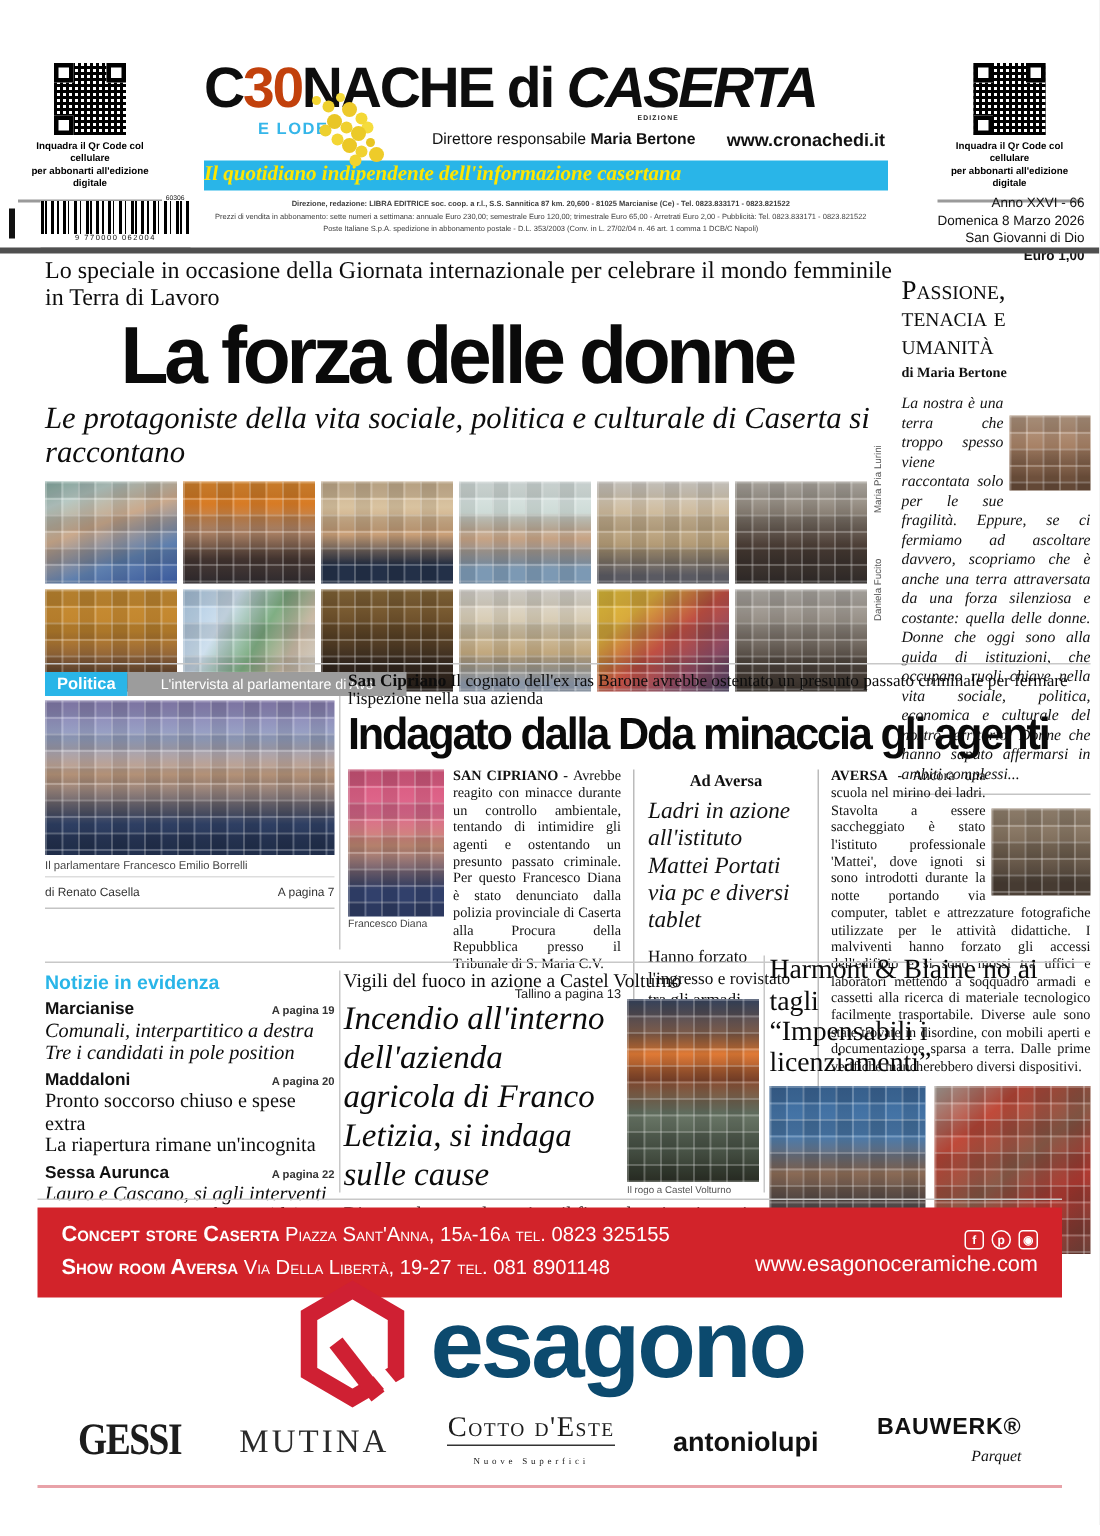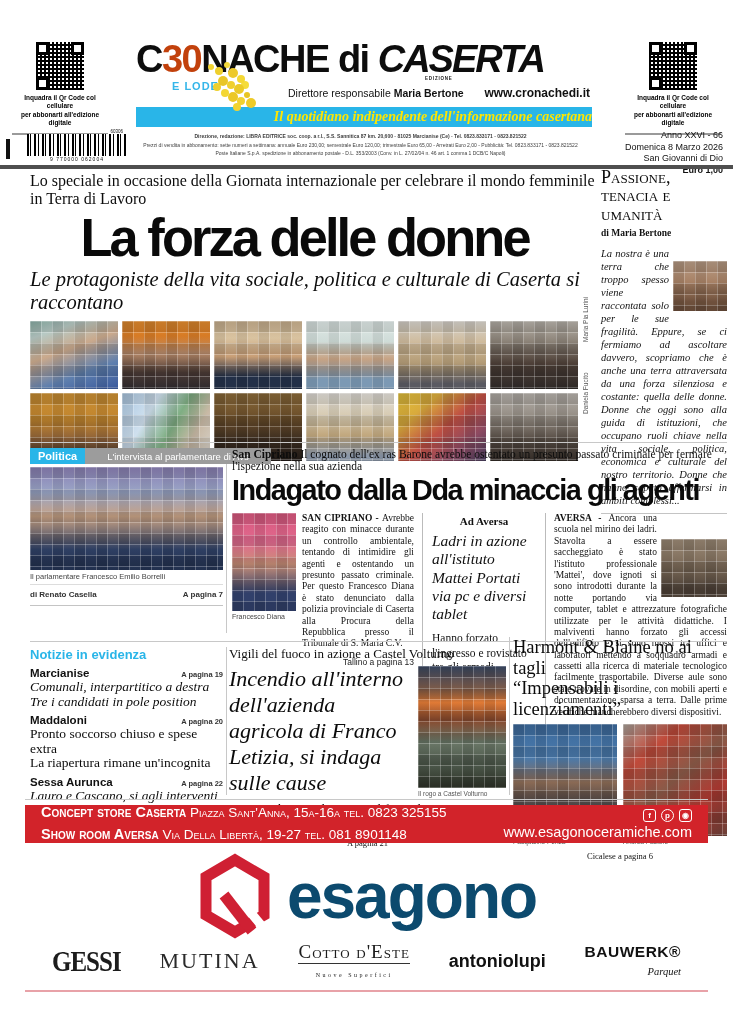--- a/index.html
+++ b/index.html
@@ -58,21 +58,21 @@
   .edz{position:absolute;left:289px;top:36px;font-size:4.5px;letter-spacing:.8px;color:#222;font-weight:bold;}
   .mimosa{position:absolute;left:72px;top:24px;width:6px;height:6px;border-radius:50%;background:#f2d431;z-index:3;
     box-shadow:8px 4px 0 1px #eecf2d,16px -2px 0 #f4da3a,22px 6px 0 2px #edc92a,30px 12px 0 1px #f4d835,
       12px 14px 0 2px #e9c626,20px 18px 0 1px #f0d02e,28px 22px 0 2px #ebca28,14px 26px 0 1px #f3d634,
       22px 30px 0 2px #ecc825,30px 34px 0 1px #f1d231,36px 28px 0 #e8c522,34px 18px 0 1px #f5dc3c,
       40px 36px 0 2px #eecb29,26px 40px 0 1px #f2d430,6px 20px 0 1px #edd02f;}
   .dirline{position:absolute;left:152px;top:47px;font-size:10.5px;color:#111;white-space:nowrap;}
   .dirline b{font-weight:bold;}
   .site{position:absolute;right:2px;top:46px;font-weight:bold;font-size:12px;}
   .banner{position:absolute;left:0;right:0;top:67px;height:20px;background:#29b5e8;
-          color:#ffe600;text-align:right;line-height:20px;font-size:14px;font-weight:bold;font-style:italic;
+          color:#ffe600;text-align:left;line-height:20px;font-size:14px;font-weight:bold;font-style:italic;
           font-family:"Liberation Serif",serif;}
 
   
   .spinebar{position:absolute;left:6px;top:139px;width:4px;height:20px;background:#111;}
   .barcode{position:absolute;left:27px;top:134px;width:100px;text-align:center;}
   .bars{height:22px;background:repeating-linear-gradient(90deg,#000 0 2px,#fff 2px 3px,#000 3px 4px,#fff 4px 7px,#000 7px 9px,#fff 9px 11px,#000 11px 12px,#fff 12px 15px);}
   .bcd{font-size:5px;letter-spacing:1px;color:#111;}
   .bcaddon{position:absolute;right:4px;top:-5px;font-size:4.5px;color:#111;}
   .bcrule{margin-top:3px;border-top:2px solid #8a8a8a;}
   .smallprint{position:absolute;left:138px;right:150px;top:132px;text-align:center;color:#3d3d3d;
@@ -90,38 +90,38 @@
   .f-sub{font-family:"Liberation Serif",serif;font-style:italic;font-size:20.5px;margin-top:4px;color:#0d0d0d;}
   .grid{margin-top:7px;display:grid;grid-template-columns:repeat(6,1fr);grid-auto-rows:68px;gap:4px;width:548px;}
   .vcap{position:absolute;left:552px;writing-mode:vertical-rl;transform:rotate(180deg);
         font-size:6.5px;color:#555;line-height:1.1;width:14px;}
   .vcap1{top:104px;height:66px;}
   .vcap2{top:176px;height:66px;}
   .pagesnote{width:548px;text-align:left;font-family:"Liberation Serif",serif;font-size:14px;margin-top:5px;}
   .pagesnote .b{font-weight:bold;}
 
   
-  .opinion{position:absolute;left:601px;top:168px;width:126px;padding-bottom:6px;border-bottom:1px solid #c4c4c4;}
+  .opinion{position:absolute;left:601px;top:184px;width:126px;padding-bottom:6px;border-bottom:1px solid #c4c4c4;}
   .op-title{font-family:"Liberation Serif",serif;font-variant:small-caps;font-size:18px;line-height:1.02;color:#0c0c0c;}
   .op-by{font-family:"Liberation Serif",serif;font-weight:bold;font-size:9.5px;margin:5px 0 9px;}
   .op-body{font-family:"Liberation Serif",serif;font-style:italic;font-size:10.5px;line-height:1.24;text-align:justify;}
   .op-photo{float:right;width:54px;height:50px;margin:14px 0 2px 4px;}
 
   .hr{position:absolute;left:30px;right:6px;height:1px;background:#c8c8c8;}
   .vl{position:absolute;width:1px;background:#c8c8c8;}
 
   
   .polcard{position:absolute;left:30px;top:448px;width:193px;}
   .pol-labels{display:flex;}
   .lab1{background:#29b5e8;color:#fff;font-weight:bold;font-size:11px;padding:2px 8px;}
   .lab2{background:#9c9c9c;color:#fff;font-weight:normal;font-size:9.5px;padding:3px 22px 2px;flex:1;white-space:nowrap;}
   .pol-photo{width:100%;height:103px;margin-top:3px;}
   .pol-cap{font-size:7.5px;color:#444;padding:2px 0 3px;border-bottom:1px solid #ddd;}
   .pol-head{font-family:"Liberation Serif",serif;font-size:16.5px;line-height:1.12;margin-top:4px;color:#0c0c0c;}
-  .pol-by{display:flex;justify-content:space-between;font-size:8px;font-weight:bold;color:#333;margin-top:5px;padding-bottom:6px;border-bottom:1px solid #c4c4c4;}
+  .pol-by{display:flex;justify-content:space-between;font-size:8px;font-weight:normal;color:#333;margin-top:5px;padding-bottom:6px;border-bottom:1px solid #c4c4c4;}
 
   
   .dda{position:absolute;left:232px;top:448px;width:495px;}
   .dda-kick{font-family:"Liberation Serif",serif;font-size:11.5px;color:#0d0d0d;}
   .dda-kick .b{font-weight:bold;}
   .dda-head{font-weight:900;font-size:30px;letter-spacing:-1.5px;white-space:nowrap;
             transform:scaleX(.96);transform-origin:left;margin-top:1px;color:#0a0a0a;}
   .dda-cols{display:flex;margin-top:6px;}
   .ddaleft{width:182px;}
   .ddaleftrow{display:flex;}
@@ -163,21 +163,21 @@
   .harmont{position:absolute;left:513px;top:635px;width:214px;}
   .h-kick{font-family:"Liberation Serif",serif;font-size:12px;color:#0d0d0d;}
   .h-head{font-family:"Liberation Serif",serif;font-size:18.5px;line-height:1.12;margin-top:2px;color:#0b0b0b;}
   .h-photos{display:flex;gap:6px;margin-top:4px;}
   .h-ph{flex:1;}
   .h-ph .ph{width:100%;height:112px;}
   .h-ph .cap{font-size:6.5px;color:#555;margin-top:2px;}
   .h-page{font-family:"Liberation Serif",serif;font-size:8.5px;text-align:center;margin-top:6px;}
 
   
-  .adbar{position:absolute;left:25px;right:25px;top:805px;height:38px;background:#d2232a;color:#fff;
+  .adbar{position:absolute;left:25px;right:25px;top:805px;height:60px;background:#d2232a;color:#fff;
          display:flex;align-items:center;padding:4px 16px;box-sizing:border-box;}
   .adlines{font-variant:small-caps;font-size:13.5px;line-height:1.5;white-space:nowrap;}
   .adlines .nm{font-weight:bold;font-size:14.5px;}
   .adright{margin-left:auto;text-align:right;}
   .socials{display:flex;gap:5px;justify-content:flex-end;margin-bottom:2px;}
   .soc{width:11px;height:11px;border:1px solid #fff;border-radius:3px;font-size:8px;line-height:11px;
        text-align:center;font-weight:bold;}
   .soc.round{border-radius:50%;}
   .adsite{font-size:14.5px;}
   .esalogo{position:absolute;left:0;right:0;top:853px;text-align:center;}

